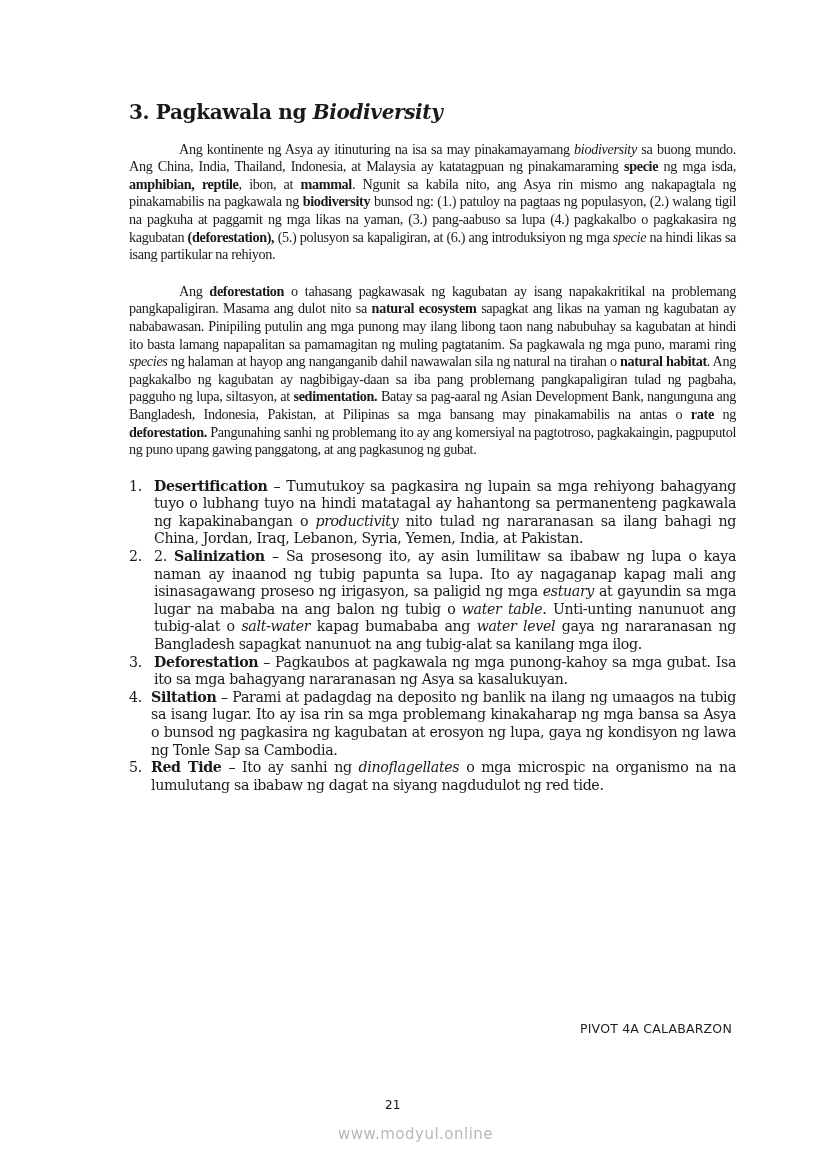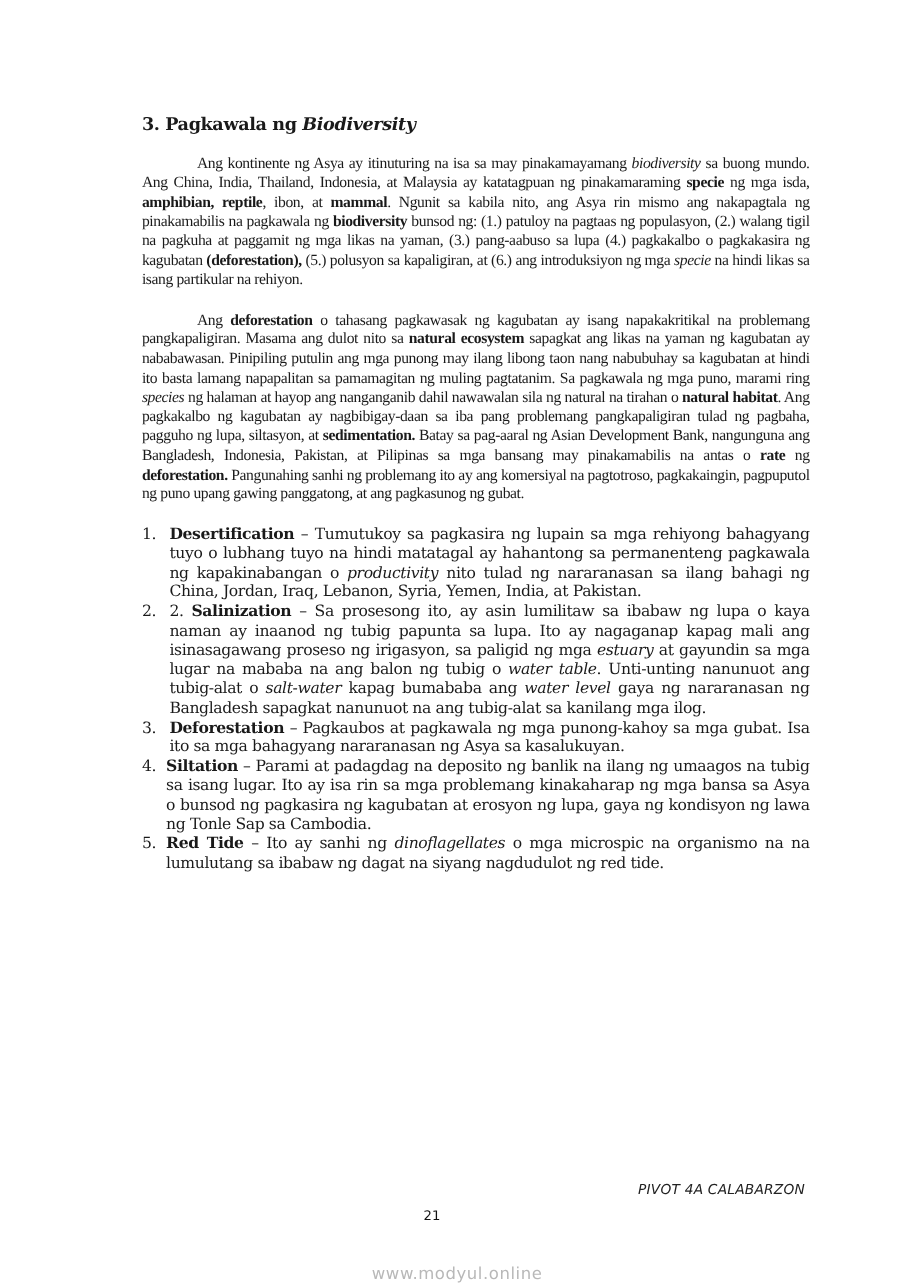--- a/index.html
+++ b/index.html
@@ -2,41 +2,41 @@
 <html><head>
   <meta charset="utf-8">
   <style>
     html, body { margin: 0; padding: 0; background: #ffffff; }
     body { width: 826px; height: 1169px; position: relative; overflow: hidden; }
     .page {
       position: absolute; left: 129px; top: 104px; width: 607px;
       font-family: "DejaVu Serif", serif; font-size: 14.2px; line-height: 17.6px;
       color: #1a1a1a; letter-spacing: -0.35px;
     }
-    .h { font-weight: bold; margin: 0 0 19px 0; font-size: 16px; }
+    .h { font-weight: bold; margin: 0 0 19px 0; font-size: 20px; }
     .p { text-align: justify; margin: 0 0 19px 0; font-family: Liberation Serif, serif; }
     .indent { text-indent: 50px; }
     ol { list-style: none; margin: 0; padding: 0; }
     li { position: relative; padding-left: 25px; text-align: justify; }
     li .num { position: absolute; left: 0; top: 0; }
     li.tight { padding-left: 22px; }
     li.tight .num { left: 0; }
     b { font-weight: bold; }
     i { font-style: italic; }
     .footer-label {
-      position: absolute; left: 580px; top: 1073px; font-family: "DejaVu Sans", sans-serif;
-      font-style: italic; font-size: 12.5px; color: #222; letter-spacing: 0.2px;
+      position: absolute; left: 580px; top: 1021px; font-family: "DejaVu Sans", sans-serif;
+      font-size: 12.5px; color: #222; letter-spacing: 0.2px;
     }
     .page-num {
       position: absolute; left: 385px; top: 1098px; font-family: "DejaVu Sans", sans-serif;
       font-size: 12px; color: #111;
     }
     .watermark {
       position: absolute; left: 338px; top: 1125px; font-family: "DejaVu Sans", sans-serif;
-      font-size: 15px; color: #b8b8b8; letter-spacing: 0.5px; margin-top: 24px;
+      font-size: 15px; color: #b8b8b8; letter-spacing: 0.5px;
     }
   </style>
 </head>
 <body>
 
 <div class="page">
 
   <div class="h"><span>3. Pagkawala ng </span><i>Biodiversity</i></div>
 
   <p class="p indent"><span>Ang kontinente ng Asya ay itinuturing na isa sa may pinakamayamang </span><i>biodiversity</i><span> sa buong mundo. Ang China, India, Thailand, Indonesia, at Malaysia ay katatagpuan ng pinakamaraming </span><b>specie</b><span> ng mga isda, </span><b>amphibian, reptile</b><span>, ibon, at </span><b>mammal</b><span>. Ngunit sa kabila nito, ang Asya rin mismo ang nakapagtala ng pinakamabilis na pagkawala ng </span><b>biodiversity</b><span> bunsod ng: (1.) patuloy na pagtaas ng populasyon, (2.) walang tigil na pagkuha at paggamit ng mga likas na yaman, (3.) pang-aabuso sa lupa (4.) pagkakalbo o pagkakasira ng kagubatan </span><b>(deforestation),</b><span> (5.) polusyon sa kapaligiran, at (6.) ang introduksiyon ng mga </span><i>specie</i><span> na hindi likas sa isang partikular na rehiyon.</span></p>

